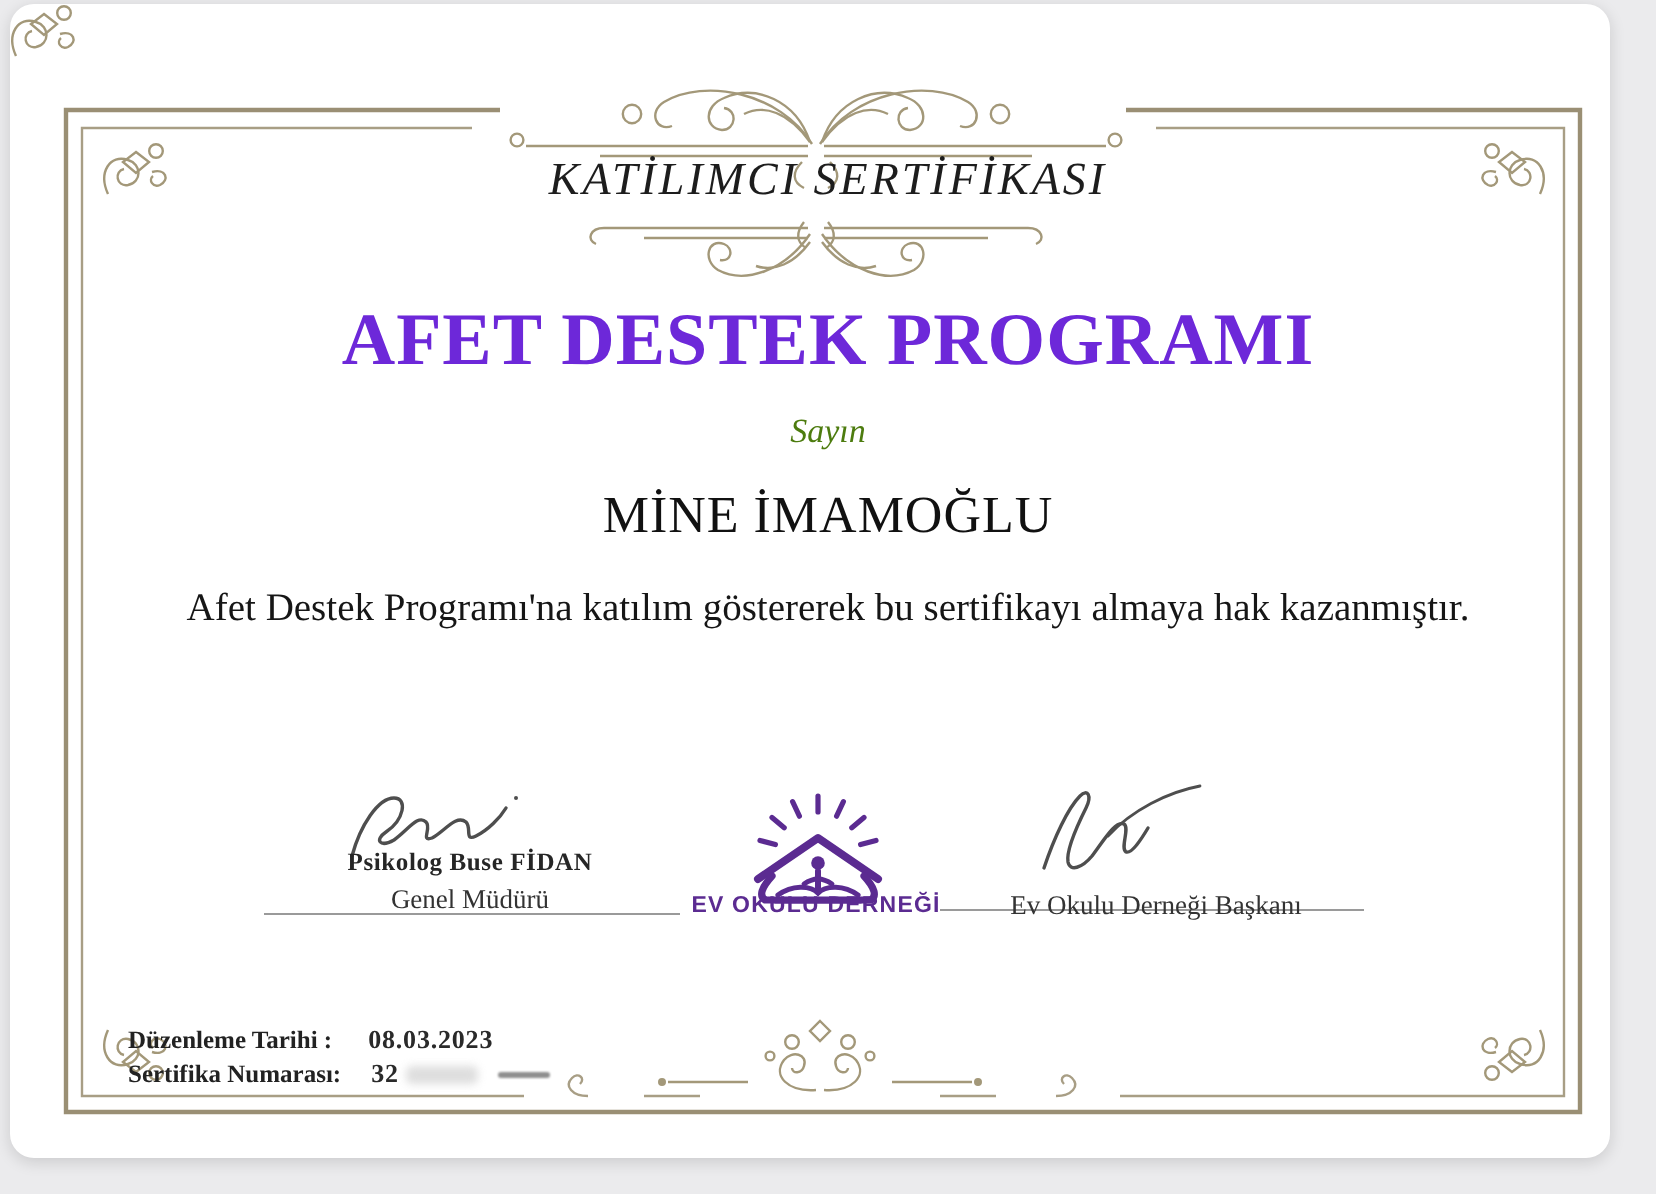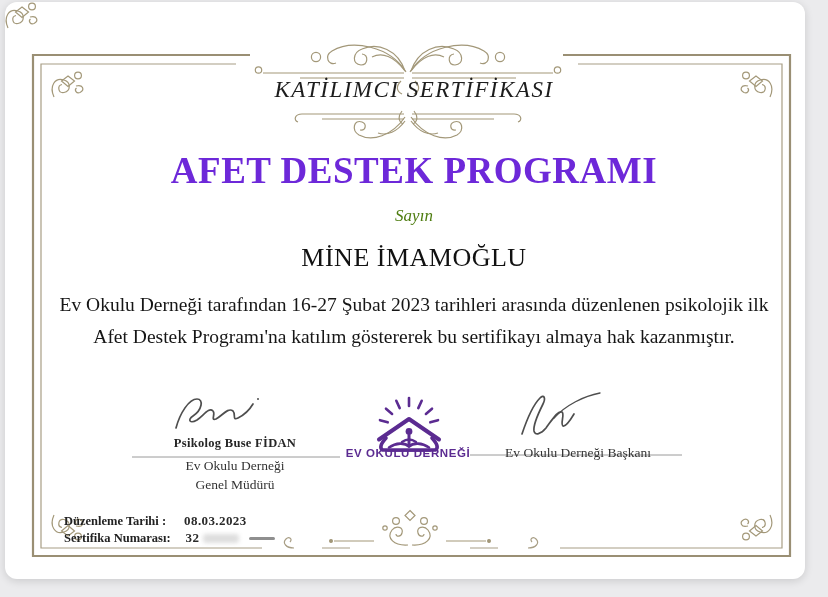--- a/index.html
+++ b/index.html
@@ -142,27 +142,25 @@
 
 <div class="abs cert-title center">KATİLIMCI SERTİFİKASI</div>
 
 <div class="abs program-title center">AFET DESTEK PROGRAMI</div>
 
 <div class="abs salutation center">Sayın</div>
 
 <div class="abs recipient center">MİNE İMAMOĞLU</div>
 
 <div class="abs body-par center">
-  <div>Ev Okulu Derneği tarafından 16-27 Şubat 2023 tarihleri arasında düzenlenen psikolojik ilk</div>
   <div>Afet Destek Programı'na katılım göstererek bu sertifikayı almaya hak kazanmıştır.</div>
 </div>
 
-<div class="abs center" style="left:118px;top:436px;width:234px;">
+<div class="abs center" style="left:118px;top:424px;width:234px;">
   <div class="sig-name">Psikolog Buse FİDAN</div>
-  <div class="sig-org" style="margin-top:7px;">Ev Okulu Derneği</div>
   <div class="sig-org" style="margin-top:3px;">Genel Müdürü</div>
 </div>
 
 <div class="abs center" style="left:458px;top:438px;width:240px;">
   <div class="sig-org" style="margin-top:7px;">Ev Okulu Derneği Başkanı</div>
 </div>
 
 <svg class="abs" style="left:344px;top:396px;" width="130" height="56" viewBox="0 0 130 56">
   <g stroke="#5b2b91" fill="none" stroke-linecap="round">
 

